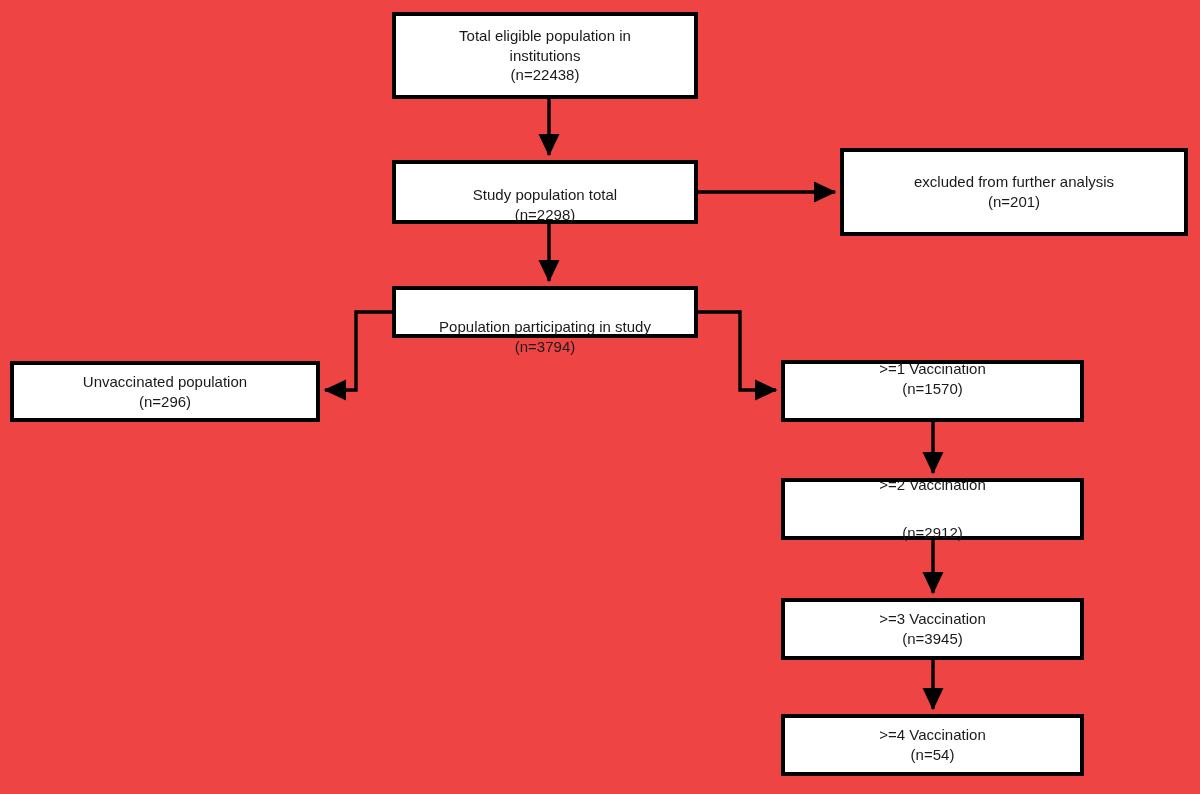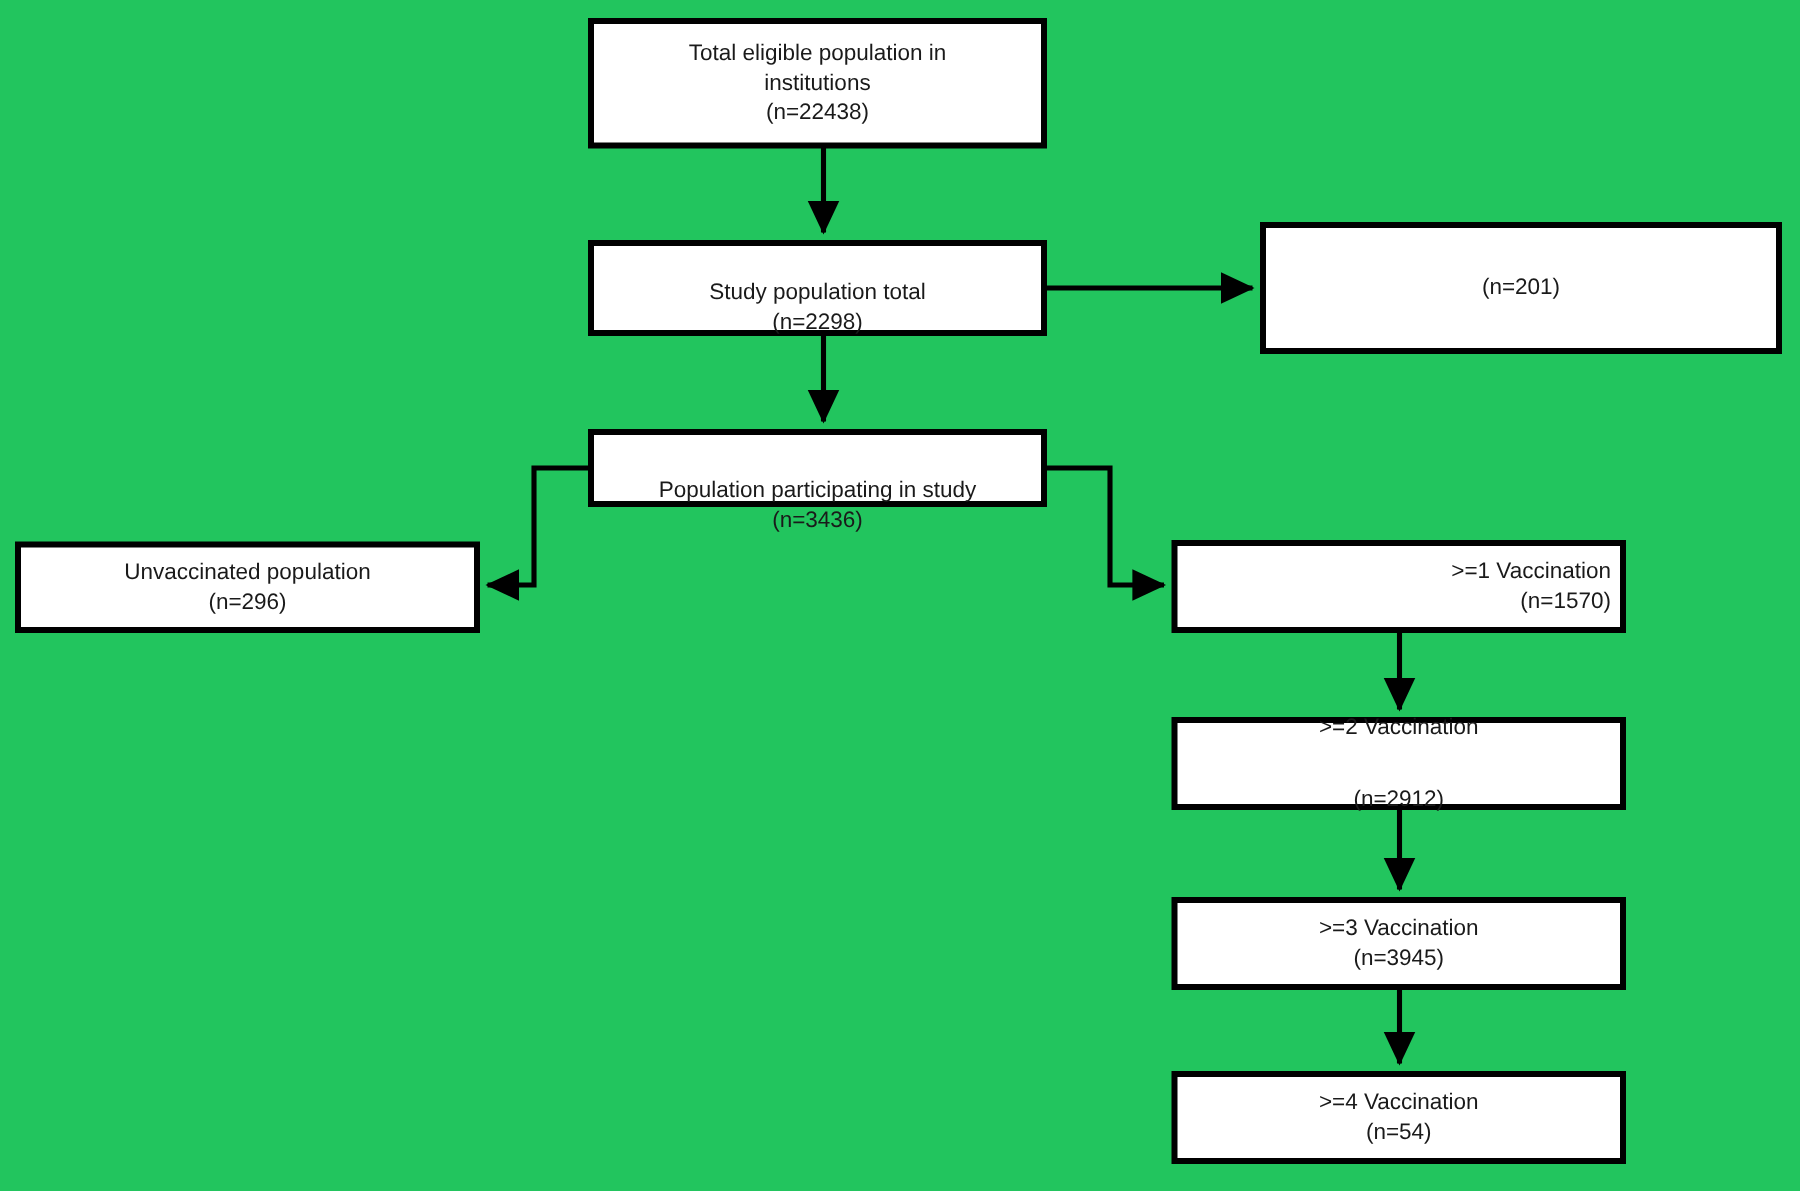--- a/index.html
+++ b/index.html
@@ -12,21 +12,21 @@
     width: 1200px;
     height: 794px;
     font-family: "Liberation Sans", sans-serif;
     color: #1a1a1a;
     overflow: hidden;
   }
   #flowchart-root {
     position: relative;
     width: 1200px;
     height: 794px;
-    background: #22c55e;
+    background: #ef4444;
   }
   svg.flow-canvas {
     position: absolute;
     top: 0;
     left: 0;
     width: 1200px;
     height: 794px;
     display: block;
   }
   .flow-box-rect {
@@ -98,31 +98,32 @@
       <div class="flow-box-text" style="left: 394px; top: 14px; width: 302px; height: 83px;">
         <div class="line">Total eligible population in</div>
         <div class="line">institutions</div>
         <div class="line">(n=22438)</div>
       </div>
       <div class="flow-box-text" style="left: 394px; top: 175px; width: 302px; height: 60px;">
         <div class="line">Study population total</div>
         <div class="line">(n=2298)</div>
       </div>
       <div class="flow-box-text" style="left: 842px; top: 150px; width: 344px; height: 84px;">
+        <div class="line">excluded from further analysis</div>
         <div class="line">(n=201)</div>
       </div>
       <div class="flow-box-text" style="left: 394px; top: 288px; width: 302px; height: 48px; margin-top: 25px;">
         <div class="line">Population participating in study</div>
-        <div class="line">(n=3436)</div>
+        <div class="line">(n=3794)</div>
       </div>
       <div class="flow-box-text" style="left: 12px; top: 363px; width: 306px; height: 57px;">
         <div class="line">Unvaccinated population</div>
         <div class="line">(n=296)</div>
       </div>
-      <div class="flow-box-text" style="left: 783px; top: 362px; width: 299px; height: 58px; align-items: flex-end;">
+      <div class="flow-box-text" style="left: 783px; top: 350px; width: 299px; height: 58px;">
         <div class="line">&gt;=1 Vaccination</div>
         <div class="line">(n=1570)</div>
       </div>
       <div class="flow-box-text" style="left: 783px; top: 480px; width: 299px; height: 58px; gap: 28px;">
         <div class="line">&gt;=2 Vaccination</div>
         <div class="line">(n=2912)</div>
       </div>
       <div class="flow-box-text" style="left: 783px; top: 600px; width: 299px; height: 58px;">
         <div class="line">&gt;=3 Vaccination</div>
         <div class="line">(n=3945)</div>

